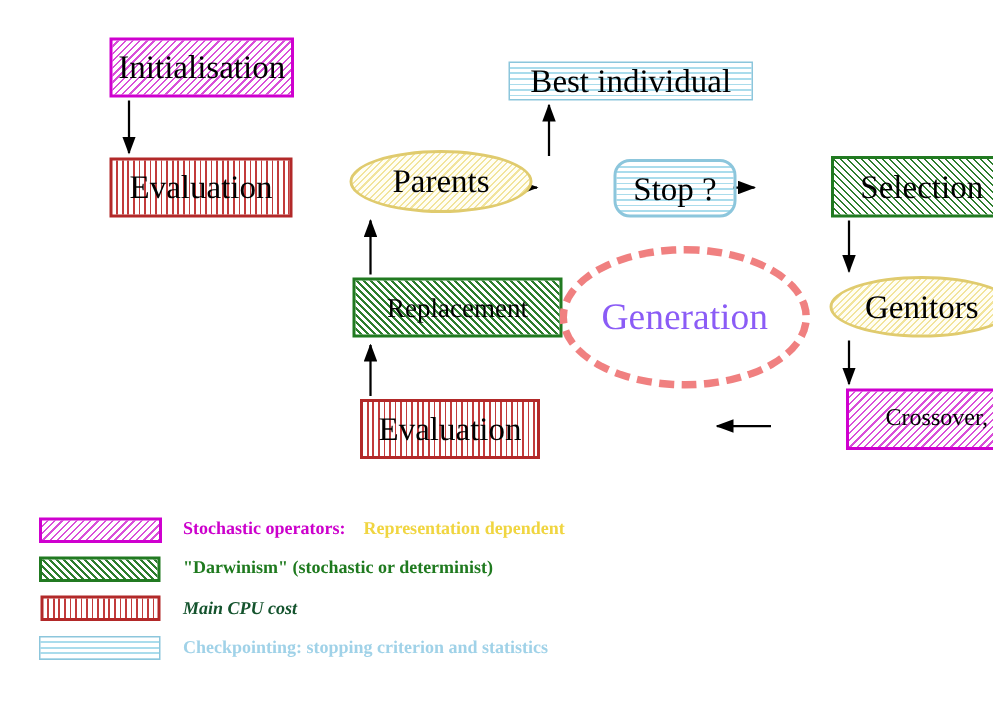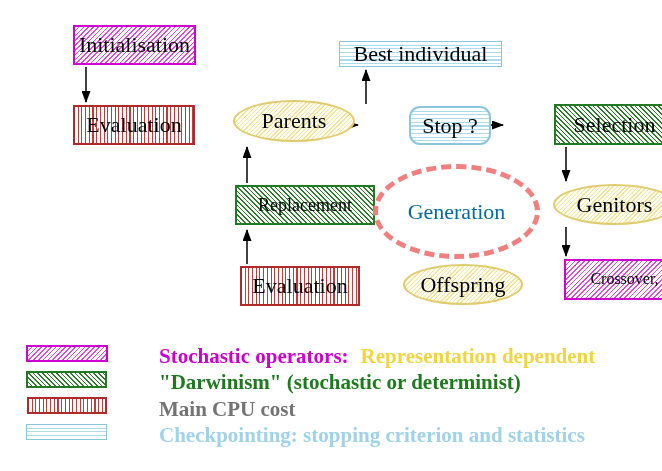--- a/index.html
+++ b/index.html
@@ -40,37 +40,37 @@
   #n-best-individual{left:291px;top:41px;width:163px;height:26px;border-width:1.5px;}
   #n-stop{left:361px;top:106px;width:82px;height:39px;border-radius:11px;}
   #n-selection{left:506px;top:104px;width:121px;height:41px;}
   #n-genitors{left:505px;top:184px;width:123px;height:41px;}
   #n-crossover{left:516px;top:259px;width:121px;height:41px;font-size:16px;line-height:1.15;flex-direction:column;}
   #n-offspring{left:355px;top:264px;width:120px;height:41px;}
   #n-evaluation-bottom{left:192px;top:266px;width:120px;height:40px;}
   #n-replacement{left:187px;top:185px;width:140px;height:40px;font-size:18px;}
   #n-generation{
     left:325px;top:164px;width:167px;height:95px;border:5px dashed #f08080;
-    border-radius:50%;color:#0369a1;font-size:22px;background:transparent;
+    border-radius:50%;color:#8b5cf6;font-size:25px;background:transparent;
   }
   #arrow-layer{position:absolute;left:0;top:0;width:662px;height:471px;pointer-events:none;}
   
   .swatch{position:absolute;box-sizing:border-box;}
   #sw-magenta{left:26px;top:345px;width:82px;height:17px;}
   #sw-green{left:26px;top:371px;width:81px;height:17px;}
   #sw-red{left:27px;top:397px;width:80px;height:17px;}
   #sw-cyan{left:26px;top:424px;width:81px;height:16px;border-width:1px;}
   .legend-text{
-    position:absolute;left:122px;font-size:21px;font-weight:bold;
-    white-space:nowrap;line-height:1;margin-left:37px;
+    position:absolute;left:122px;font-size:12px;font-weight:bold;
+    white-space:nowrap;line-height:1;
   }
   #lg-row1{top:346px;color:#cc00cc;}
   #lg-row1 .extra{color:#f0d540;margin-left:12px;}
   #lg-row2{top:372px;color:#1f7a1f;}
-  #lg-row3{top:399px;color:#737373;}
+  #lg-row3{top:399px;color:#14532d;font-style:italic;}
   #lg-row4{top:425px;color:#a0d2e8;}
 </style>
 </head>
 <body>
 
 <div id="stage">
 
   <svg id="arrow-layer" viewBox="0 0 662 471">
     <defs>
       <marker id="ah" markerUnits="userSpaceOnUse" markerWidth="12" markerHeight="9" viewBox="0 0 12 9" refX="11" refY="4.5" orient="auto">
@@ -93,21 +93,20 @@
   <div class="node hatch-magenta" id="n-initialisation">Initialisation</div>
   <div class="node stripe-red" id="n-evaluation-top">Evaluation</div>
   <div class="node hatch-yellow ellipse" id="n-parents">Parents</div>
   <div class="node stripe-cyan" id="n-best-individual">Best individual</div>
   <div class="node stripe-cyan" id="n-stop">Stop ?</div>
   <div class="node hatch-yellow ellipse" id="n-genitors">Genitors</div>
   <div class="node hatch-green" id="n-selection">Selection</div>
   <div class="node hatch-magenta" id="n-crossover">
     <span>Crossover,</span>
   </div>
-  <div class="node hatch-yellow ellipse" id="n-offspring">Offspring</div>
   <div class="node stripe-red" id="n-evaluation-bottom">Evaluation</div>
   <div class="node hatch-green" id="n-replacement">Replacement</div>
   <div class="node" id="n-generation">Generation</div>
 
   <div class="swatch hatch-magenta" id="sw-magenta"></div>
   <div class="swatch hatch-green" id="sw-green"></div>
   <div class="swatch stripe-red" id="sw-red"></div>
   <div class="swatch stripe-cyan" id="sw-cyan"></div>
 
   <div class="legend-text" id="lg-row1">

